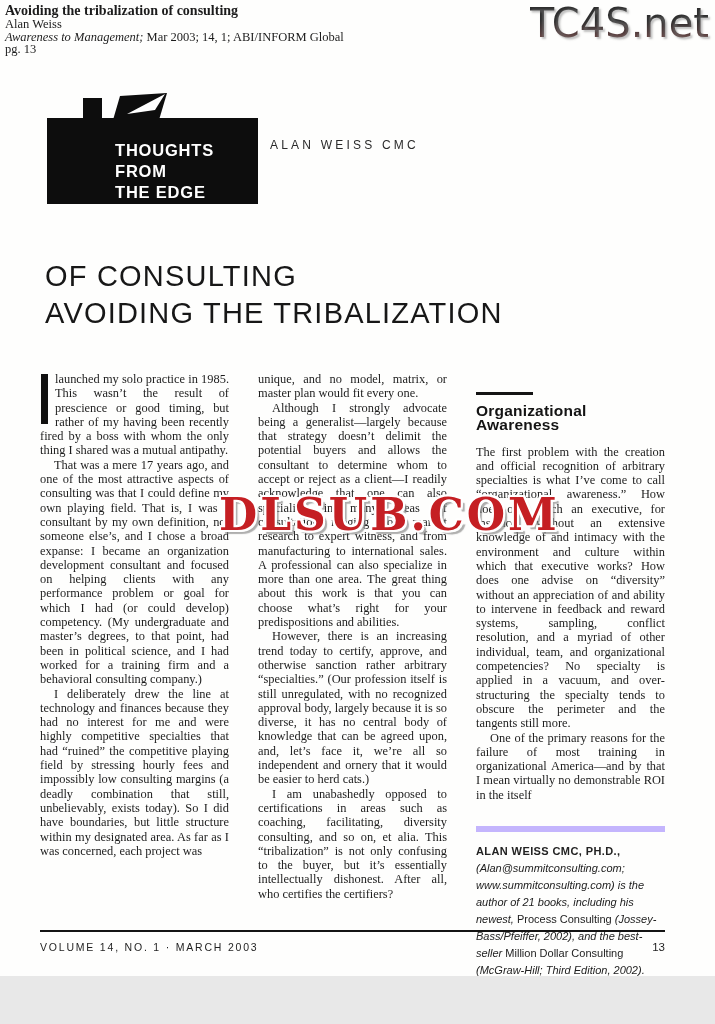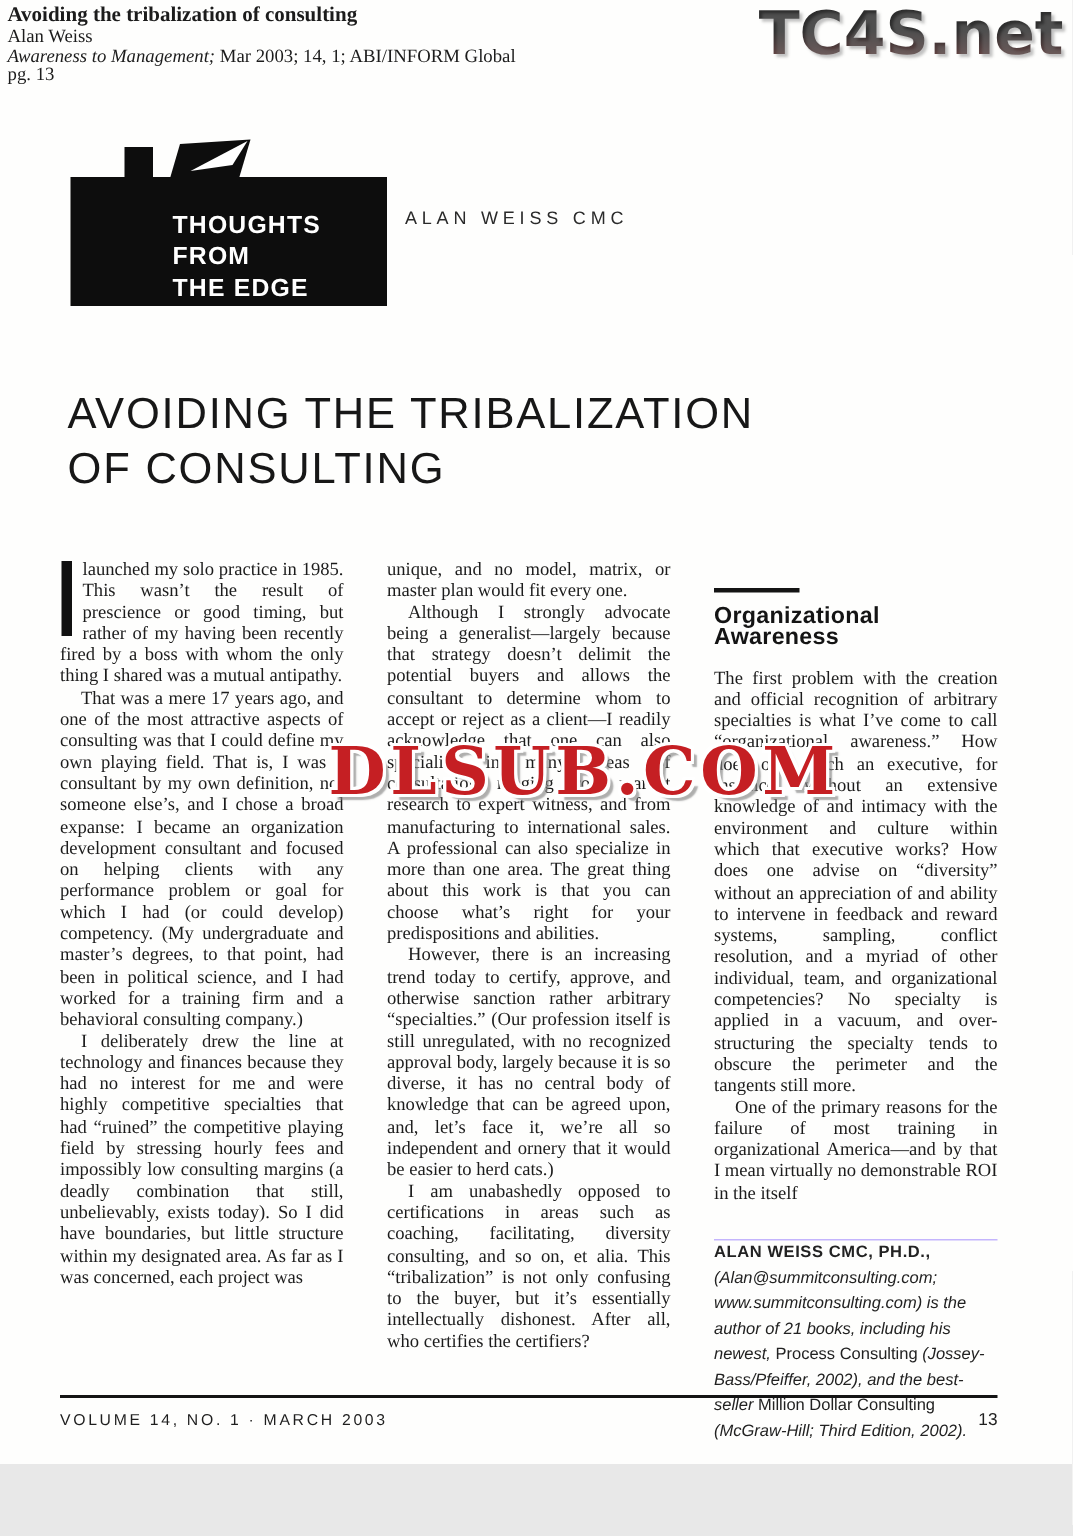--- a/index.html
+++ b/index.html
@@ -18,21 +18,21 @@
   
   .pq-header { position: absolute; left: 5px; top: 3px; font-family: "Liberation Serif", serif; }
   .pq-title { font-size: 14px; font-weight: bold; line-height: 15px; }
   .pq-line { font-size: 12.5px; line-height: 12.5px; }
   .pq-italic { font-style: italic; }
 
   
   .wm-tc4s {
     position: absolute; top: 0px; right: 6px;
     font-family: "DejaVu Sans", sans-serif;
-    font-weight: bold; font-size: 40px; letter-spacing: 0px;
+    font-weight: normal; font-size: 40px; letter-spacing: 0px;
     color: #3a3a3a;
     text-shadow: 2px 2px 2px rgba(120,120,120,0.45);
   }
   @supports (-webkit-background-clip: text) {
     .wm-tc4s {
       background: linear-gradient(to bottom, #2e2e2e 45%, #513c3c 70%, #8a524c 100%);
       -webkit-background-clip: text;
       background-clip: text;
       color: transparent;
     }
@@ -77,22 +77,22 @@
   }
 
   
   .head-rule { width: 57px; height: 3px; background: #141414; margin: 20px 0 9px 0; }
   .section-heading {
     font-family: "Liberation Sans", sans-serif;
     font-weight: bold; font-size: 15.5px; letter-spacing: 0.2px;
     color: #141414; margin-bottom: 12px; text-align: left;
   }
   .bio {
-    border-top: 1px solid #c4b5fd;
-    margin-top: 24px; 
+    border-top: 6px solid #c4b5fd;
+    margin-top: 24px; padding-top: 11px;
     font-family: "Liberation Sans", sans-serif;
     font-size: 11px; line-height: 17px; text-align: left; color: #222;
   }
   .bio-name { font-weight: bold; font-style: normal; letter-spacing: 0.4px; }
   .bio-i { font-style: italic; }
   .bio-r { font-style: normal; }
 
   
   .wm-dlsub {
     position: absolute; left: 219px; top: 489px;
@@ -161,22 +161,22 @@
   <div class="logo-box">
     <div class="logo-text">
       <div>THOUGHTS</div>
       <div>FROM</div>
       <div>THE EDGE</div>
     </div>
   </div>
   <div class="byline">ALAN WEISS CMC</div>
 
   <div class="article-title">
+    <div>OF CONSULTING</div>
     <div>AVOIDING THE TRIBALIZATION</div>
-    <div>OF CONSULTING</div>
   </div>
 
   <div class="columns">
 
     <div class="col">
       <p><span class="dropcap-bar"></span><span>launched my solo practice in 1985. This wasn’t the result of prescience or good timing, but rather of my having been recently fired by a boss with whom the only thing I shared was a mutual antipathy.</span></p>
       <p class="indent">That was a mere 17 years ago, and one of the most attractive aspects of consulting was that I could define my own playing field. That is, I was a consultant by my own definition, not someone else’s, and I chose a broad expanse: I became an organization development consultant and focused on helping clients with any performance problem or goal for which I had (or could develop) competency. (My undergraduate and master’s degrees, to that point, had been in political science, and I had worked for a training firm and a behavioral consulting company.)</p>
       <p class="indent">I deliberately drew the line at technology and finances because they had no interest for me and were highly competitive specialties that had “ruined” the competitive playing field by stressing hourly fees and impossibly low consulting margins (a deadly combination that still, unbelievably, exists today). So I did have boundaries, but little structure within my designated area. As far as I was concerned, each project was</p>
     </div>
 

